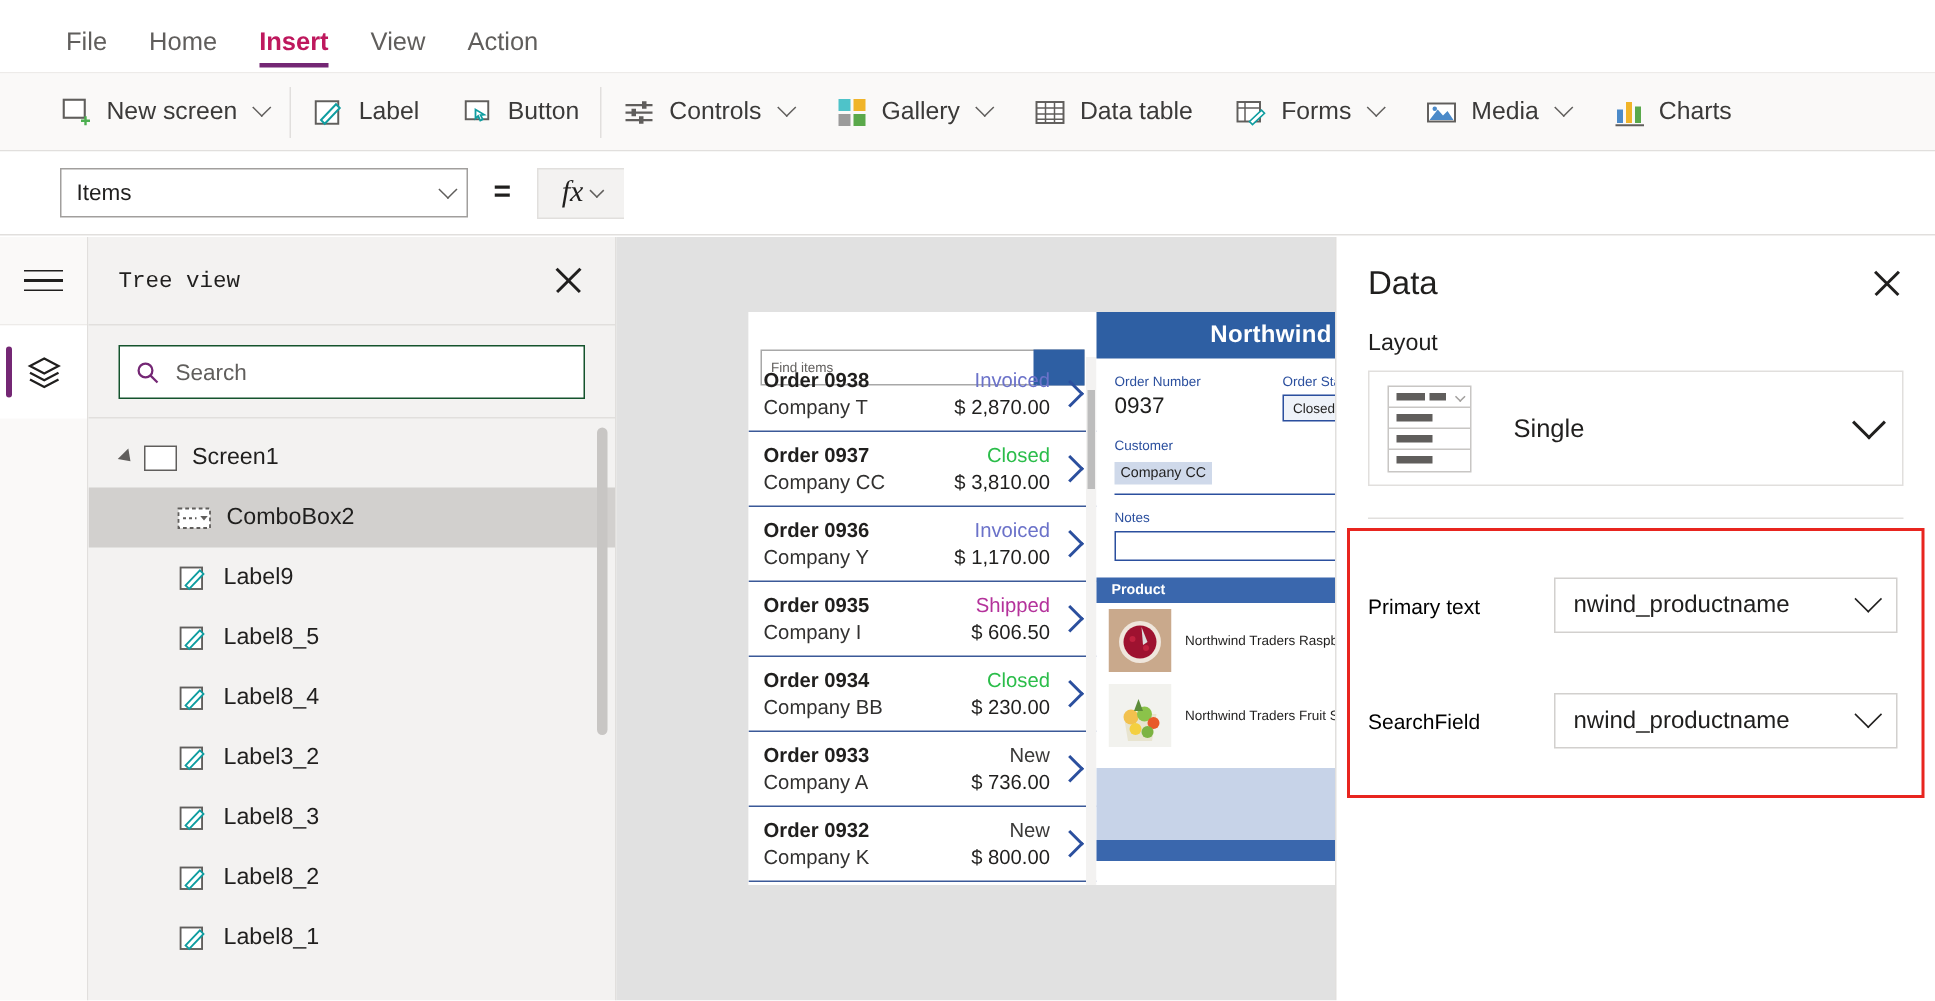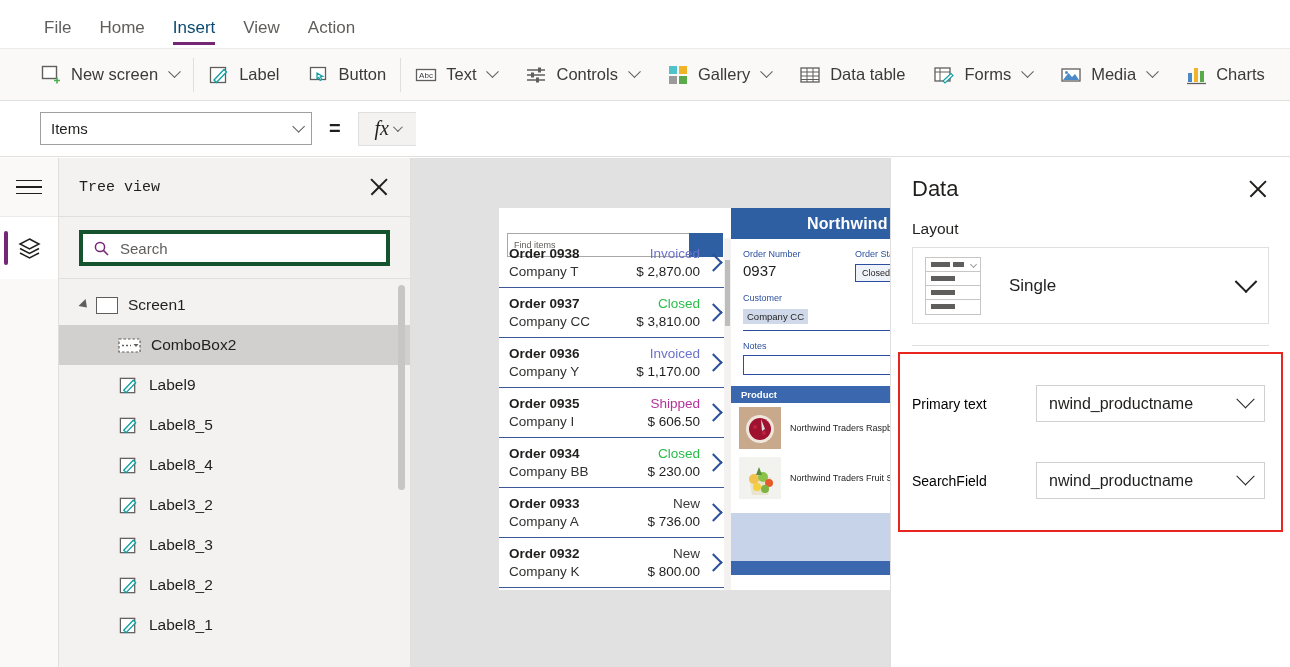--- a/index.html
+++ b/index.html
@@ -20,21 +20,21 @@
     padding-left:30px; gap:0;
     border-bottom:1px solid #edebe9;
   }
   .menu-tab {
     font-size:17px; color:#605e5c;
     padding:0 14px; height:49px;
     display:flex; align-items:flex-end; justify-content:center;
     position:relative; cursor:default;
     padding-bottom:11px;
   }
-  .menu-tab.active { color:#0c4a6e; font-weight:normal; }
+  .menu-tab.active { color:#be185d; font-weight:bold; }
   .menu-tab.active::after {
     content:""; position:absolute;
     left:14px; right:14px; bottom:4px;
     height:3px; background:#742774;
   }
 
   
   .ribbon {
     height:52px; background:#faf9f8;
     display:flex; align-items:center;
@@ -140,21 +140,21 @@
   .tree-title { font-size:15px; color:#201f1e;font-family:Liberation Mono, monospace; }
   .close-x { width:22px; height:22px; position:relative; cursor:pointer; }
   .close-x::before, .close-x::after {
     content:""; position:absolute; left:0; top:10px;
     width:22px; height:1.5px; background:#201f1e;
   }
   .close-x::before { transform:rotate(45deg); }
   .close-x::after { transform:rotate(-45deg); }
   .search-wrap { padding:13px 20px 12px 20px; border-bottom:1px solid #e1dfdd; }
   .search-box {
-    height:36px; background:#ffffff; border:4px solid #14532d;
+    height:36px; background:#ffffff; border:1px solid #14532d;
     display:flex; align-items:center; padding:0 10px; gap:10px;
   }
   .search-ph { font-size:15px; color:#605e5c; }
   .tree-list { flex:1; overflow:hidden; position:relative; padding-top:6px; }
   .tree-row {
     height:40px; display:flex; align-items:center; gap:10px;
     padding-left:22px; font-size:15.5px; color:#201f1e;
     cursor:default;
   }
   .tree-row.child { padding-left:59px; }
@@ -332,28 +332,20 @@
 
   <div class="rib-item">
     <svg class="rib-icon" viewBox="0 0 22 22">
       <rect x="2.5" y="3.5" width="15" height="12" fill="#fff" stroke="#605e5c" stroke-width="1.3"></rect>
       <path d="M9 9 v6 l1.8-1.6 1.4 3 1.6-.8 -1.4-2.9 2.3-.3z" fill="#fff" stroke="#0f9da0" stroke-width="1.2"></path>
     </svg>
     <span class="rib-label">Button</span>
   </div>
   <div class="rib-sep"></div>
 
-  <div class="rib-item">
-    <svg class="rib-icon" viewBox="0 0 22 22">
-      <rect x="1.5" y="5.5" width="19" height="11" fill="#fff" stroke="#605e5c" stroke-width="1.3"></rect>
-      <text x="11" y="14" font-size="8" text-anchor="middle" fill="#3b3a39" font-family="Liberation Sans">Abc</text>
-    </svg>
-    <span class="rib-label">Text</span>
-    <span class="rib-caret"></span>
-  </div>
 
   <div class="rib-item">
     <svg class="rib-icon" viewBox="0 0 22 22">
       <path d="M2 6h18M2 11h18M2 16h18" stroke="#605e5c" stroke-width="1.5"></path>
       <rect x="13" y="3.5" width="3" height="5" fill="#605e5c"></rect>
       <rect x="6" y="8.5" width="3" height="5" fill="#605e5c"></rect>
       <rect x="11" y="13.5" width="3" height="5" fill="#605e5c"></rect>
     </svg>
     <span class="rib-label">Controls</span>
     <span class="rib-caret"></span>

